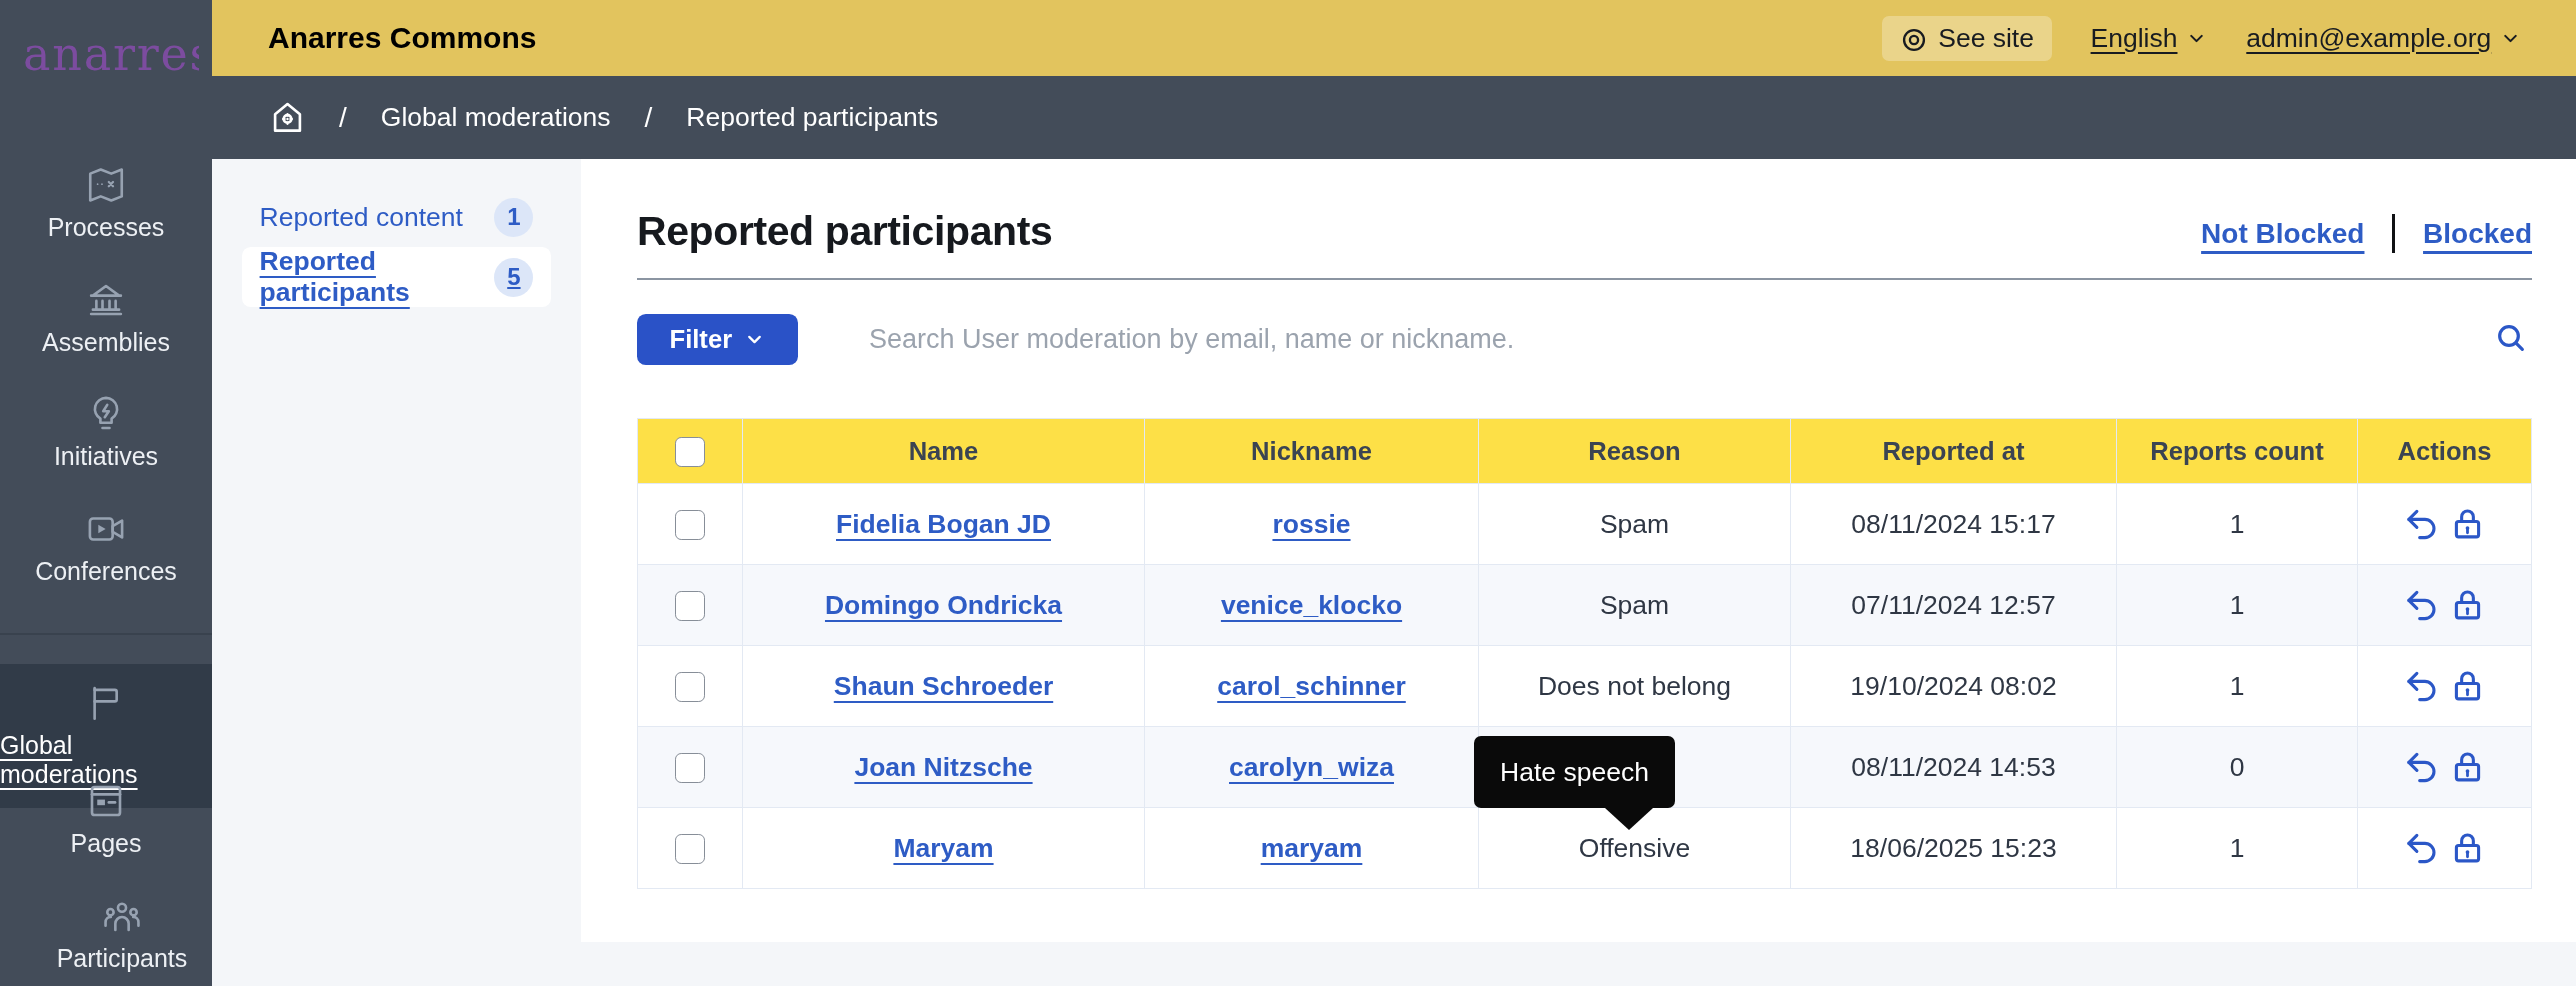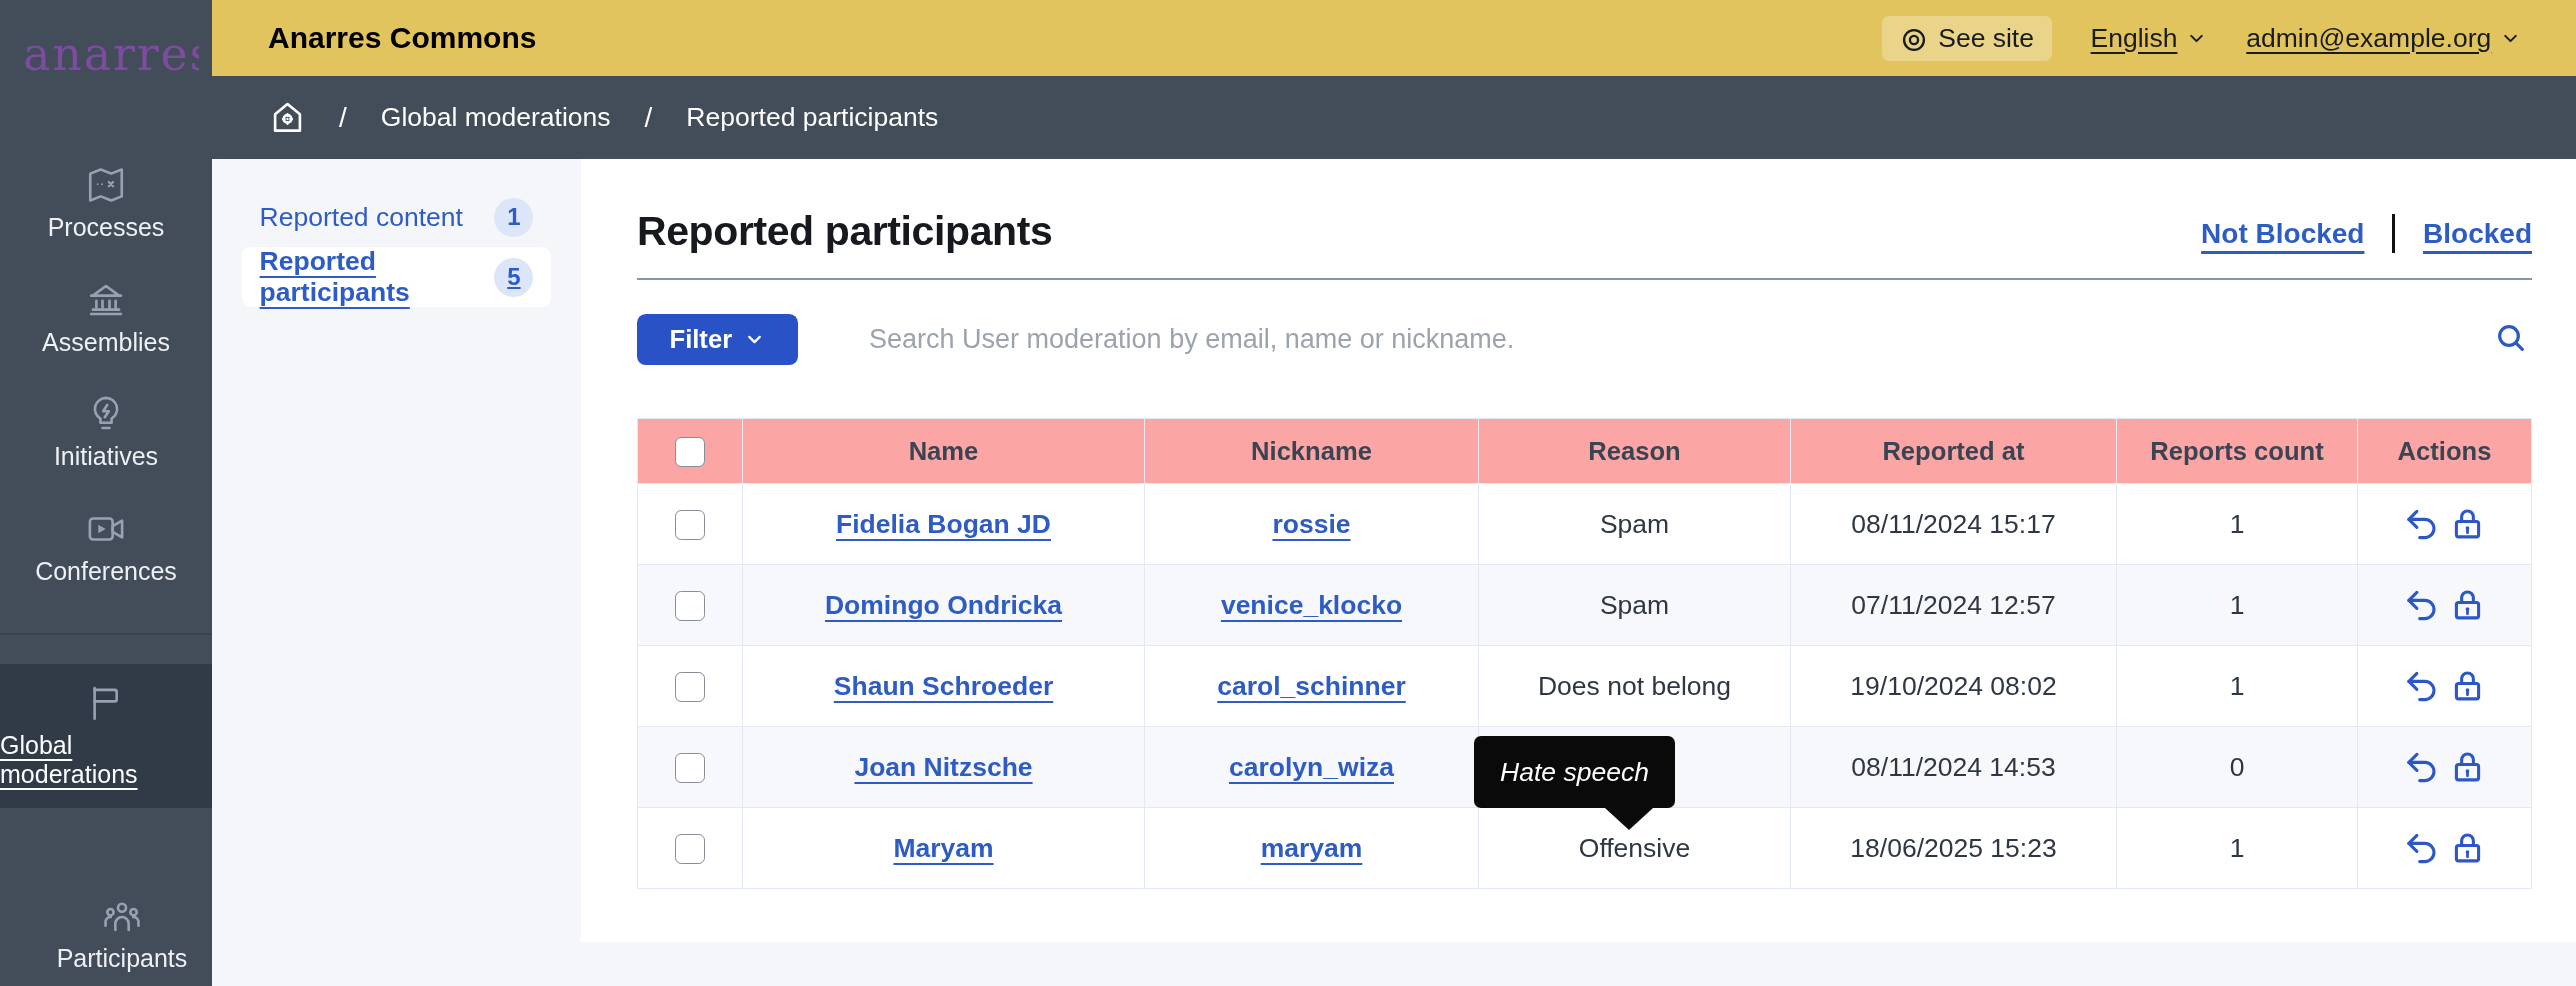--- a/index.html
+++ b/index.html
@@ -82,36 +82,36 @@
   .search-btn { background:none; border:none; cursor:pointer; padding:0 5.3px; }
   .search-btn svg { width:32px; height:32px; stroke:#2B57C7; fill:none; stroke-width:2.4;
                     stroke-linecap:round; }
 
   
   table { margin-top:53px; width:100%; border-collapse:collapse; table-layout:fixed; }
   col.c-check { width:105px; } col.c-name { width:402px; } col.c-nick { width:334px; }
   col.c-reason { width:312px; } col.c-date { width:326px; } col.c-count { width:241px; }
   col.c-actions { width:174px; }
   th, td { border:0.9px solid #E3E9F3; text-align:center; vertical-align:middle; }
-  thead th { height:65px; background:#fca5a5; font-size:25.6px; font-weight:bold; color:#3B4452; }
+  thead th { height:65px; background:#fde047; font-size:25.6px; font-weight:bold; color:#3B4452; }
   tbody td { height:81px; font-size:26.5px; color:#2F3744; }
   tbody tr:nth-child(even) td { background:#F6F8FC; }
   .cell-link { color:#2E5CC5; font-weight:bold; text-decoration:underline;
                text-underline-offset:6.2px; text-decoration-thickness:1.8px; cursor:pointer; }
   .checkbox { display:inline-block; width:30px; height:30px; border:1.8px solid #878E98;
               border-radius:6.2px; background:#FFFFFF; cursor:pointer; vertical-align:middle; }
   .action-btns { display:flex; align-items:center; justify-content:center; gap:8.8px; }
   .icon-btn { background:none; border:none; cursor:pointer; padding:0; line-height:0; }
   .icon-btn svg { width:37px; height:37px; stroke:#2B57C7; fill:none; stroke-width:2;
                   stroke-linecap:round; stroke-linejoin:round; }
 
   
   .tooltip { position:absolute; left:1474px; top:736px; width:201px; height:72px; background:#0A0A0A;
              border-radius:7px; color:#FFFFFF; font-size:26.5px; display:flex; align-items:center;
-             justify-content:center; z-index:10;font-style:italic; }
+             justify-content:center; z-index:10; }
   .tooltip::after { content:""; position:absolute; top:100%; left:131px; width:0; height:0;
                     border-left:24px solid transparent; border-right:24px solid transparent;
                     border-top:22px solid #0A0A0A; }
 </style>
 </head>
 <body>
 
 <div class="app">
 
   <aside class="sidebar">
@@ -155,20 +155,29 @@
     <div class="side-divider"></div>
 
     <div class="side-item active" style="top:664px;">
       <svg viewBox="0 0 24 24">
         <path d="M5.5 21V3.5"></path>
         <path d="M5.5 4.5h11.6a1 1 0 0 1 1 1v4.6a1 1 0 0 1-1 1H5.5"></path>
       </svg>
       <span class="lbl">Global moderations</span>
     </div>
 
+    <div class="side-item" style="top:780px;">
+      <svg viewBox="0 0 24 24">
+        <rect x="4" y="4" width="16" height="16" rx="1.5"></rect>
+        <path d="M4 8.2h16"></path>
+        <rect x="7" y="11.2" width="4.4" height="3.2" fill="#97A2B1" stroke="none"></rect>
+        <path d="M13.6 12.8h3.6"></path>
+      </svg>
+      <span class="lbl">Pages</span>
+    </div>
 
     <div class="side-item" style="top:895px;padding-left:32px;">
       <svg viewBox="0 0 24 24">
         <circle cx="12" cy="7.3" r="2.3"></circle>
         <path d="M8.2 20v-3.6a3.8 3.8 0 0 1 7.6 0V20"></path>
         <circle cx="5.4" cy="9.8" r="1.8"></circle>
         <path d="M2.6 17.5v-2a3 3 0 0 1 3-3"></path>
         <circle cx="18.6" cy="9.8" r="1.8"></circle>
         <path d="M21.4 17.5v-2a3 3 0 0 0-3-3"></path>
       </svg>

